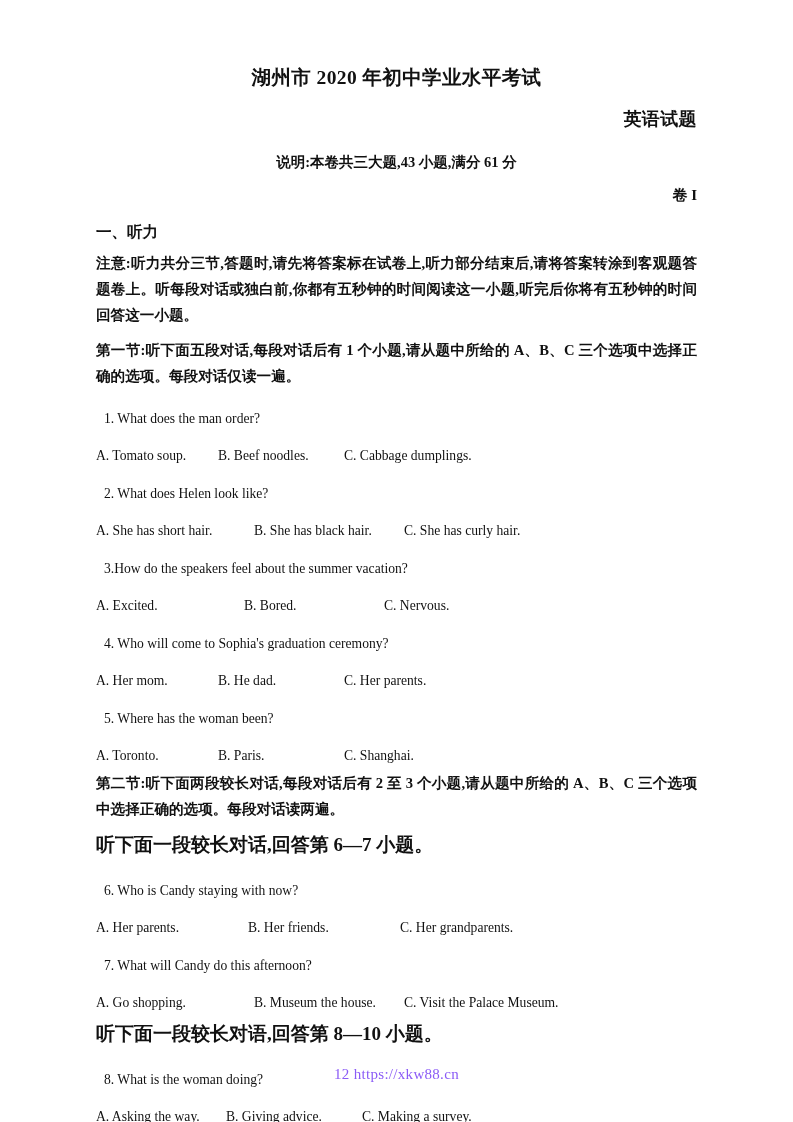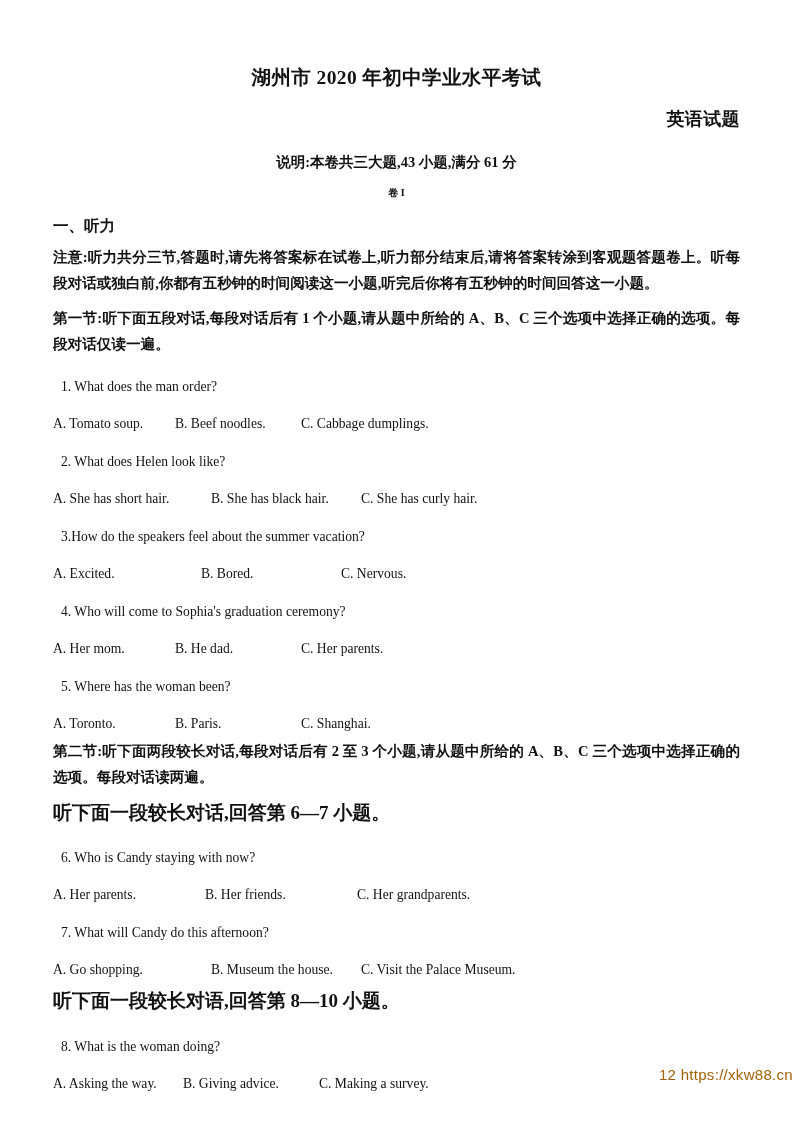--- a/index.html
+++ b/index.html
@@ -15,21 +15,21 @@
     font-family: "Liberation Serif", "DejaVu Serif", serif;
     color: #111111;
     overflow: hidden;
   }
   .page {
     position: absolute;
     left: 0; top: 0;
     width: 793px;
     height: 892px;
     box-sizing: border-box;
-    padding: 0 53px;
+    padding: 0 96px;
   }
 
   
   .doc-title {
     text-align: center;
     font-size: 19.5px;
     font-weight: bold;
     letter-spacing: 0.4px;
     margin: 0;
     padding-top: 66px;
@@ -46,22 +46,22 @@
   }
   .note-line {
     font-size: 14.5px;
     font-weight: bold;
     margin: 0;
     padding-top: 22px;
     line-height: 1.3;
     text-align: center;
   }
   .paper-label {
-    text-align: center;
-    font-size: 10px;
+    text-align: right;
+    font-size: 15px;
     font-weight: bold;
     margin: 0;
     padding-top: 14px;
     line-height: 1.3;
   }
   .section-title {
     font-size: 15.5px;
     font-weight: bold;
     margin: 0;
     padding-top: 17px;
@@ -124,24 +124,24 @@
 
   .opt.a.w4 { min-width: 130px; }
   .opt.b.w4 { min-width: 136px; }
 
   
   .footer {
     position: absolute;
     left: 0;
     top: 1066px;
     width: 793px;
-    text-align: right;
-    font-family: Liberation Sans, sans-serif;
+    text-align: center;
+    font-family: Liberation Serif, serif;
     font-size: 15px;
-    color: #a16207;
+    color: #8b5cf6;
     letter-spacing: 0.3px;
   }
 </style>
 </head>
 <body>
 
 <div class="page">
 
   <h1 class="doc-title">湖州市 2020 年初中学业水平考试</h1>
   <h2 class="doc-subtitle">英语试题</h2>

